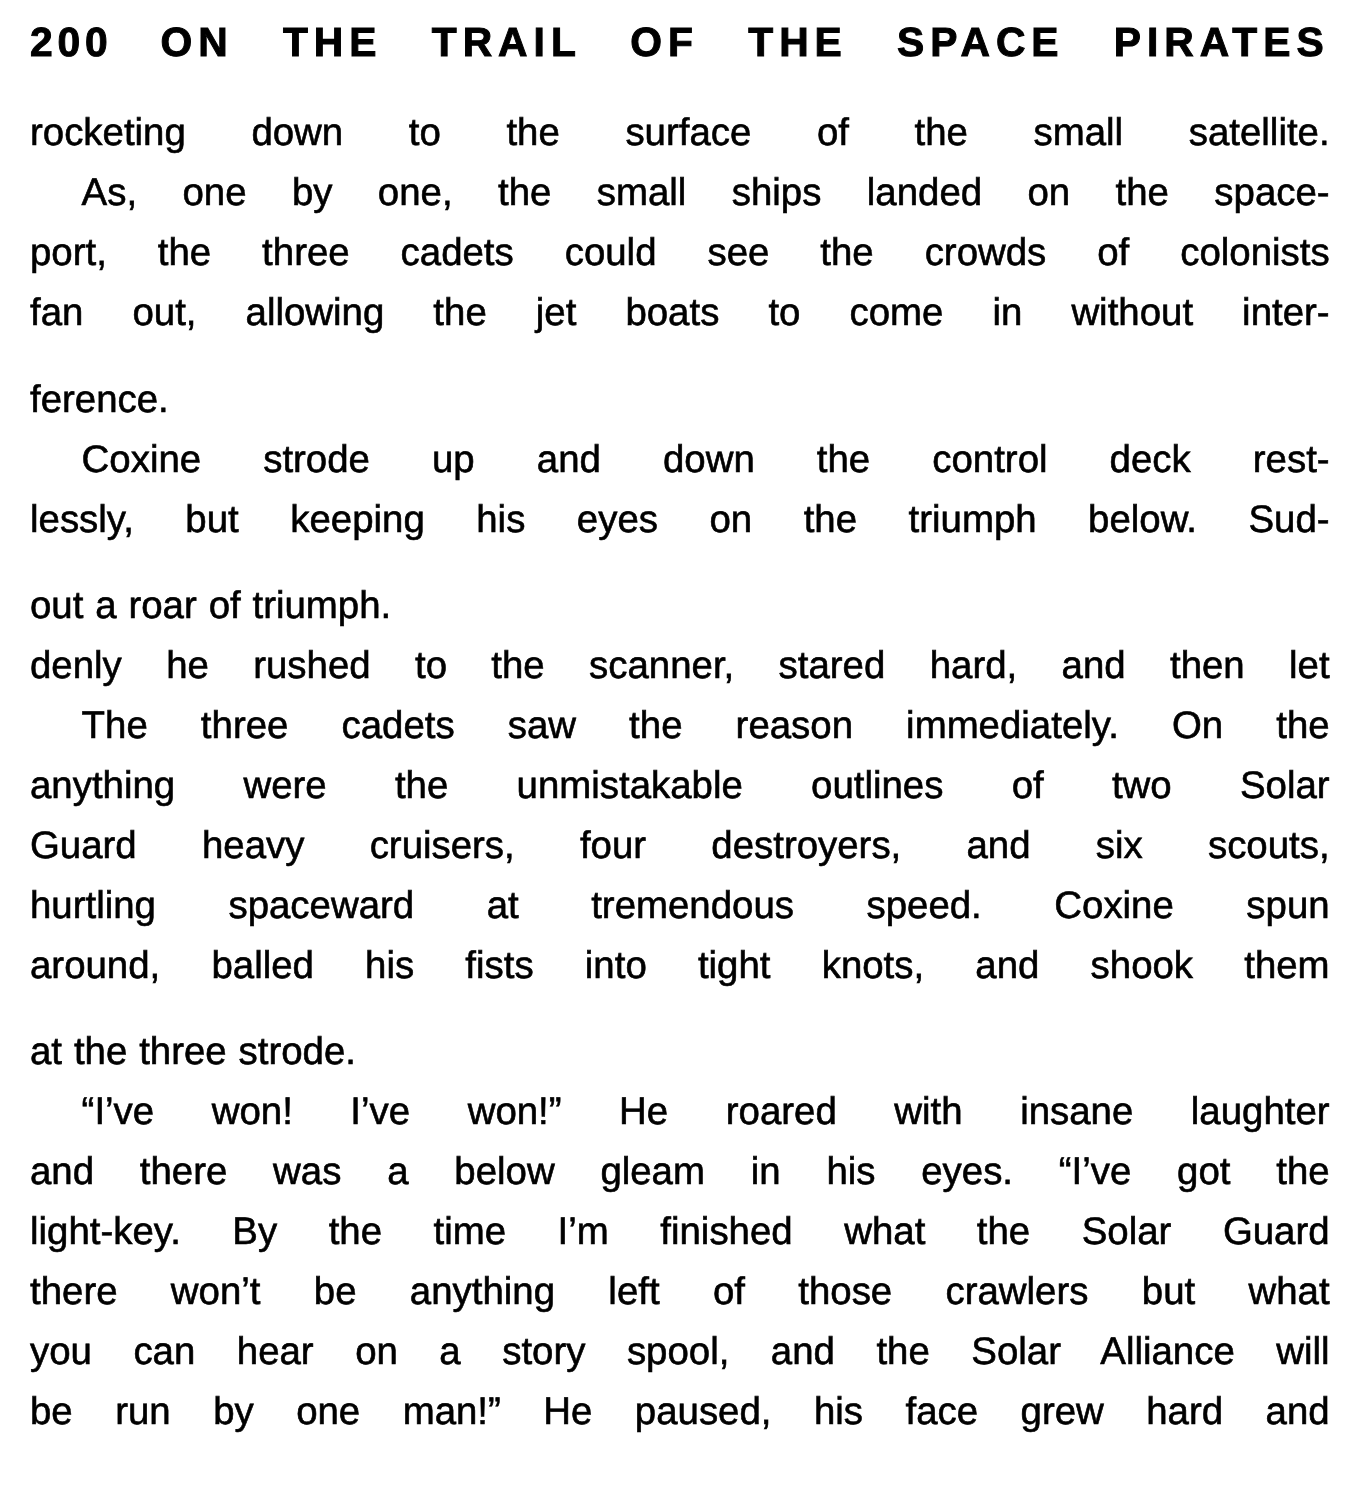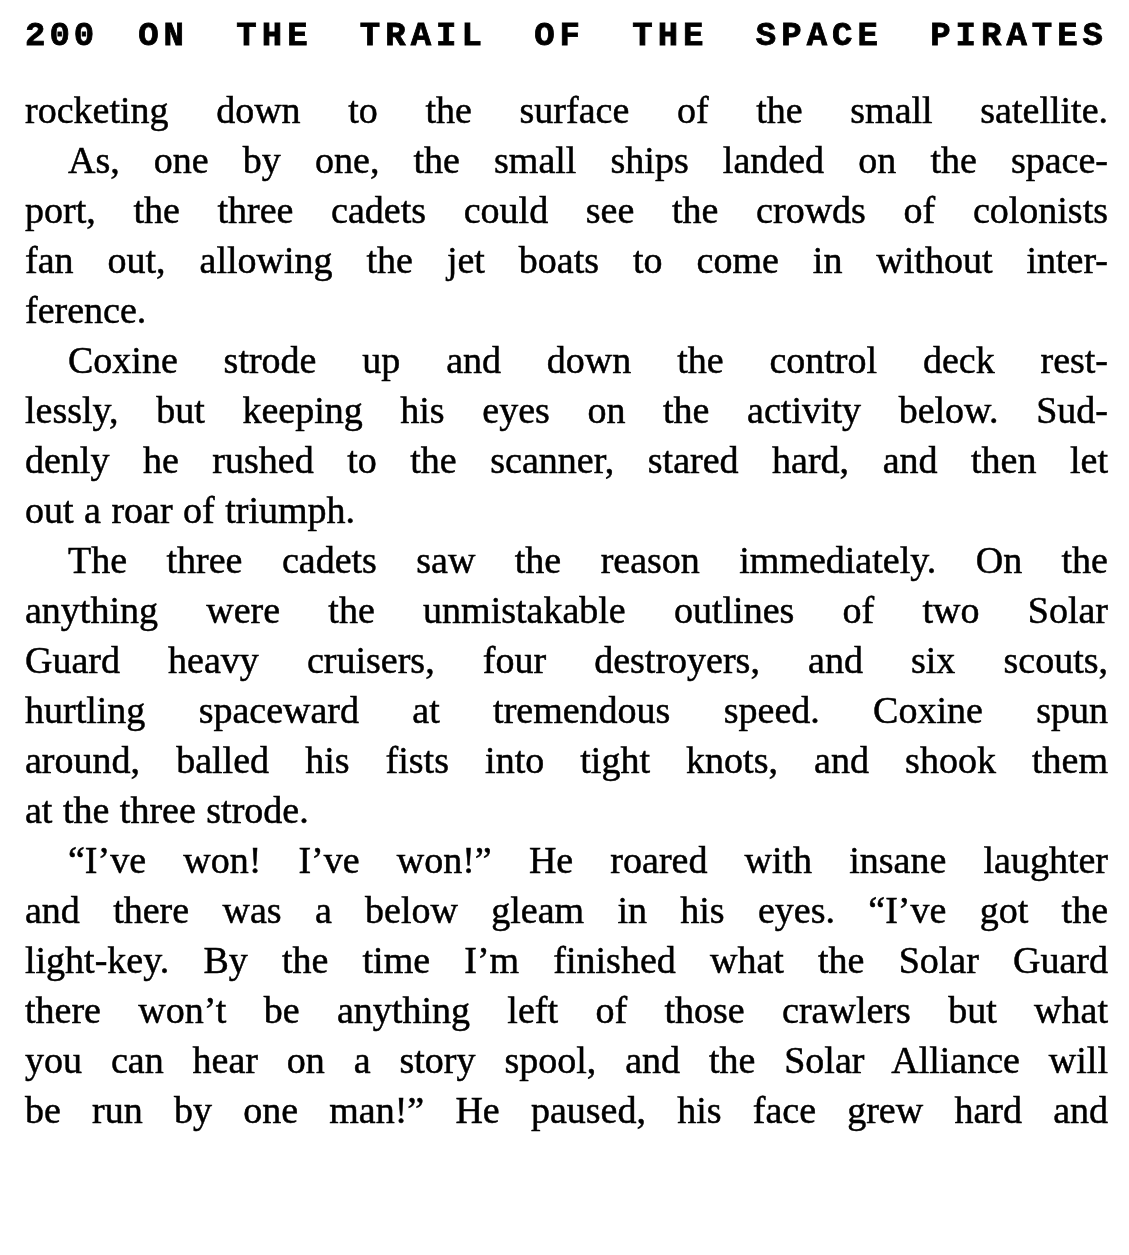--- a/index.html
+++ b/index.html
@@ -14,21 +14,21 @@
     background: #ffffff;
     color: #000000;
     box-sizing: border-box;
     padding: 14px 21px 0 25px;
     overflow: hidden;
   }
   
   .header {
     display: flex;
     align-items: flex-end;
-    font-family: Liberation Mono, monospace;
+    font-family: Liberation Sans, sans-serif;
     font-weight: bold;
     font-size: 34px;
     line-height: 44px;
     white-space: nowrap;
     -webkit-text-stroke: 0.8px #000;
   }
   .header .num {
     letter-spacing: 4px;
     margin-right: 40px;
     flex: 0 0 auto;
@@ -37,32 +37,33 @@
     flex: 1 1 auto;
     text-align: justify;
     text-align-last: justify;
     letter-spacing: 5px;
     word-spacing: 8px;
     white-space: normal;
   }
   
   .bodytext {
     margin-top: 27px;
-    font-family: Liberation Serif, serif;
-    font-size: 38px;
+    font-family: Liberation Sans, sans-serif;
+    font-size: 32px;
     line-height: 50px;
     -webkit-text-stroke: 0.5px #000;
   }
   .line {
     text-align: justify;
     text-align-last: justify;
     word-spacing: 1px;
   }
   .line.end {
     text-align-last: left;
+    margin-top: 22px;
   }
   .line.ind {
     padding-left: 43px;
   }
 </style>
 </head>
 <body>
 
 <div class="page">
 
@@ -79,23 +80,23 @@
 
     <div>
       <div class="line ind">As, one by one, the small ships landed on the space-</div>
       <div class="line">port, the three cadets could see the crowds of colonists</div>
       <div class="line">fan out, allowing the jet boats to come in without inter-</div>
       <div class="line end">ference.</div>
     </div>
 
     <div>
       <div class="line ind">Coxine strode up and down the control deck rest-</div>
-      <div class="line">lessly, but keeping his eyes on the activity below. Sud-</div>
+      <div class="line">lessly, but keeping his eyes on the triumph below. Sud-</div>
+      <div class="line end">out a roar of triumph.</div>
       <div class="line">denly he rushed to the scanner, stared hard, and then let</div>
-      <div class="line end">out a roar of triumph.</div>
     </div>
 
     <div>
       <div class="line ind">The three cadets saw the reason immediately. On the</div>
       <div class="line">anything were the unmistakable outlines of two Solar</div>
       <div class="line">Guard heavy cruisers, four destroyers, and six scouts,</div>
       <div class="line">hurtling spaceward at tremendous speed. Coxine spun</div>
       <div class="line">around, balled his fists into tight knots, and shook them</div>
       <div class="line end">at the three strode.</div>
     </div>

